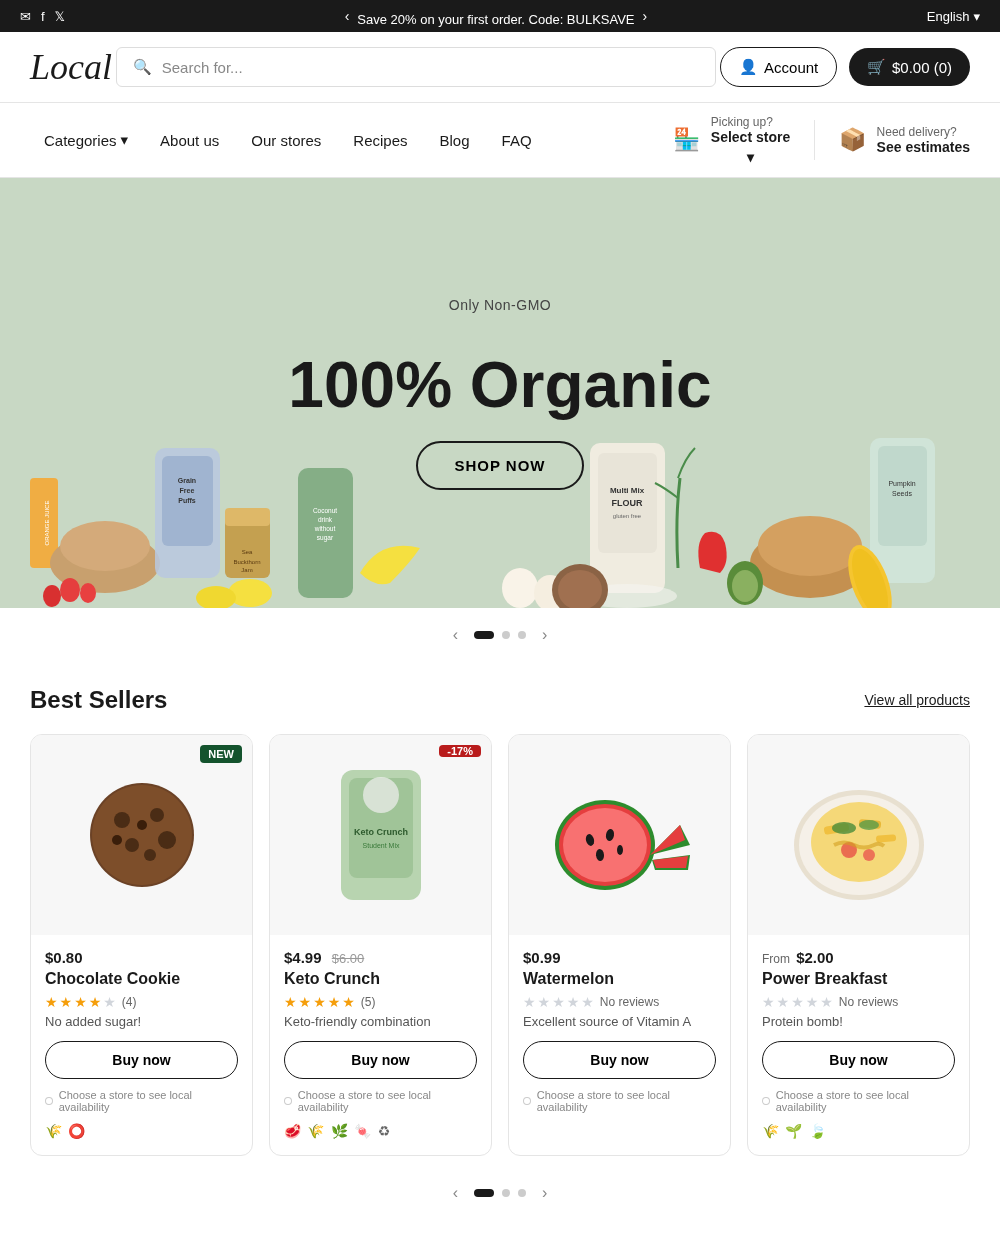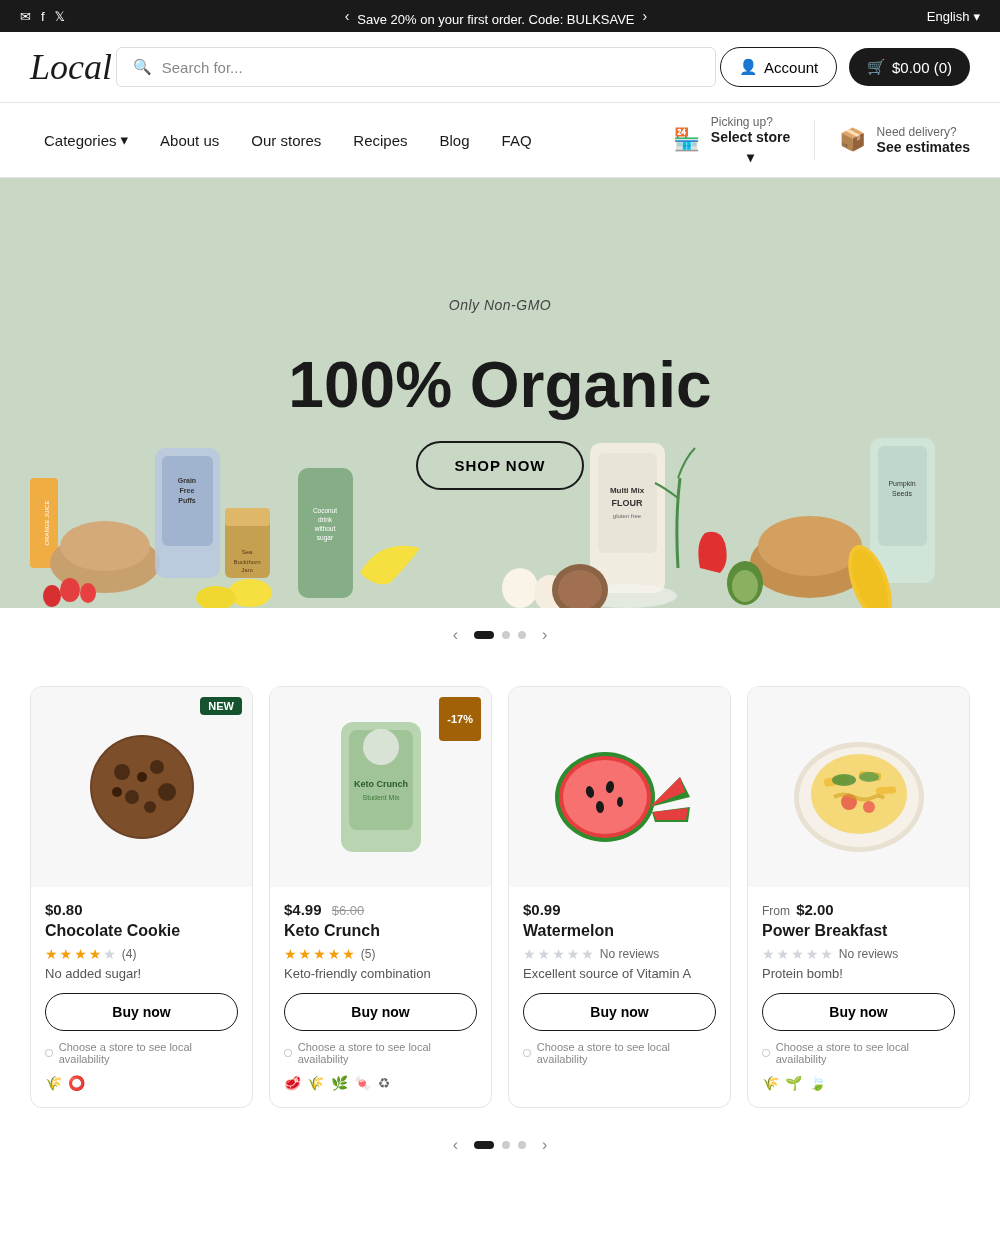--- a/index.html
+++ b/index.html
@@ -81,21 +81,21 @@
     .hero {
       background: #c8d8c4;
       min-height: 430px;
       display: flex;
       align-items: center;
       justify-content: center;
       position: relative;
       overflow: hidden;
     }
     .hero-content { text-align: center; position: relative; z-index: 2; }
-    .hero-subtitle { font-size: 14px; color: #444; margin-bottom: 8px; letter-spacing: 0.5px; font-style: italic; }
+    .hero-subtitle { font-size: 14px; color: #444; margin-bottom: 8px; letter-spacing: 0.5px; }
     .hero-title { font-size: 64px; font-weight: 800; color: #1a1a1a; margin-bottom: 24px; line-height: 1; margin-top: 40px; }
     .hero-cta {
       border: 2px solid #1a1a1a; background: transparent;
       padding: 14px 36px; font-size: 15px; font-weight: 700;
       border-radius: 30px; cursor: pointer; letter-spacing: 1px;
     }
 
     
     .carousel-dots {
       display: flex; align-items: center; justify-content: center;
@@ -122,22 +122,22 @@
       height: 200px; display: flex; align-items: center; justify-content: center;
       margin-bottom: 14px;
     }
     .badge-new {
       position: absolute; top: 10px; right: 10px;
       background: #14532d; color: #fff; font-size: 11px; font-weight: 700;
       padding: 3px 8px; border-radius: 4px;
     }
     .badge-discount {
       position: absolute; top: 10px; right: 10px;
-      background: #a16207; color: #fff; font-size: 11px; font-weight: 700;
-      padding: 16px 8px; border-radius: 4px; text-align: right;
+      background: #b91c1c; color: #fff; font-size: 11px; font-weight: 700;
+      padding: 0 8px; border-radius: 4px; text-align: right;
     }
     .product-body { padding: 0 14px; }
     .product-price { font-size: 15px; font-weight: 700; margin-bottom: 4px; }
     .product-price .original { font-size: 13px; font-weight: 400; color: #999; text-decoration: line-through; margin-left: 6px; }
     .product-price .from-label { font-size: 12px; font-weight: 400; color: #666; margin-right: 2px; }
     .product-name { font-size: 16px; font-weight: 800; margin-bottom: 6px; }
     .product-stars { display: flex; align-items: center; gap: 2px; margin-bottom: 4px; }
     .star { color: #f59e0b; font-size: 14px; }
     .star.empty { color: #d1d5db; }
     .star-count { font-size: 12px; color: #666; margin-left: 4px; }
@@ -315,20 +315,24 @@
 
 <div class="carousel-dots">
   <button class="carousel-arrow">‹</button>
   <div class="dot"></div>
   <div class="dot inactive"></div>
   <div class="dot inactive"></div>
   <button class="carousel-arrow">›</button>
 </div>
 
 <div class="best-sellers">
+  <div class="section-header">
+    <h2 class="section-title">Best Sellers</h2>
+    <span class="view-all">View all products</span>
+  </div>
 
   <div class="products-grid">
 
     <div class="product-card">
       <div class="product-image-area">
         <span class="badge-new">NEW</span>
         <svg width="120" height="120" viewBox="0 0 120 120">
           <circle cx="60" cy="60" r="52" fill="#6b4226"></circle>
           <circle cx="60" cy="60" r="50" fill="#7d4e2a"></circle>
           <circle cx="40" cy="45" r="8" fill="#4a2c15"></circle>

